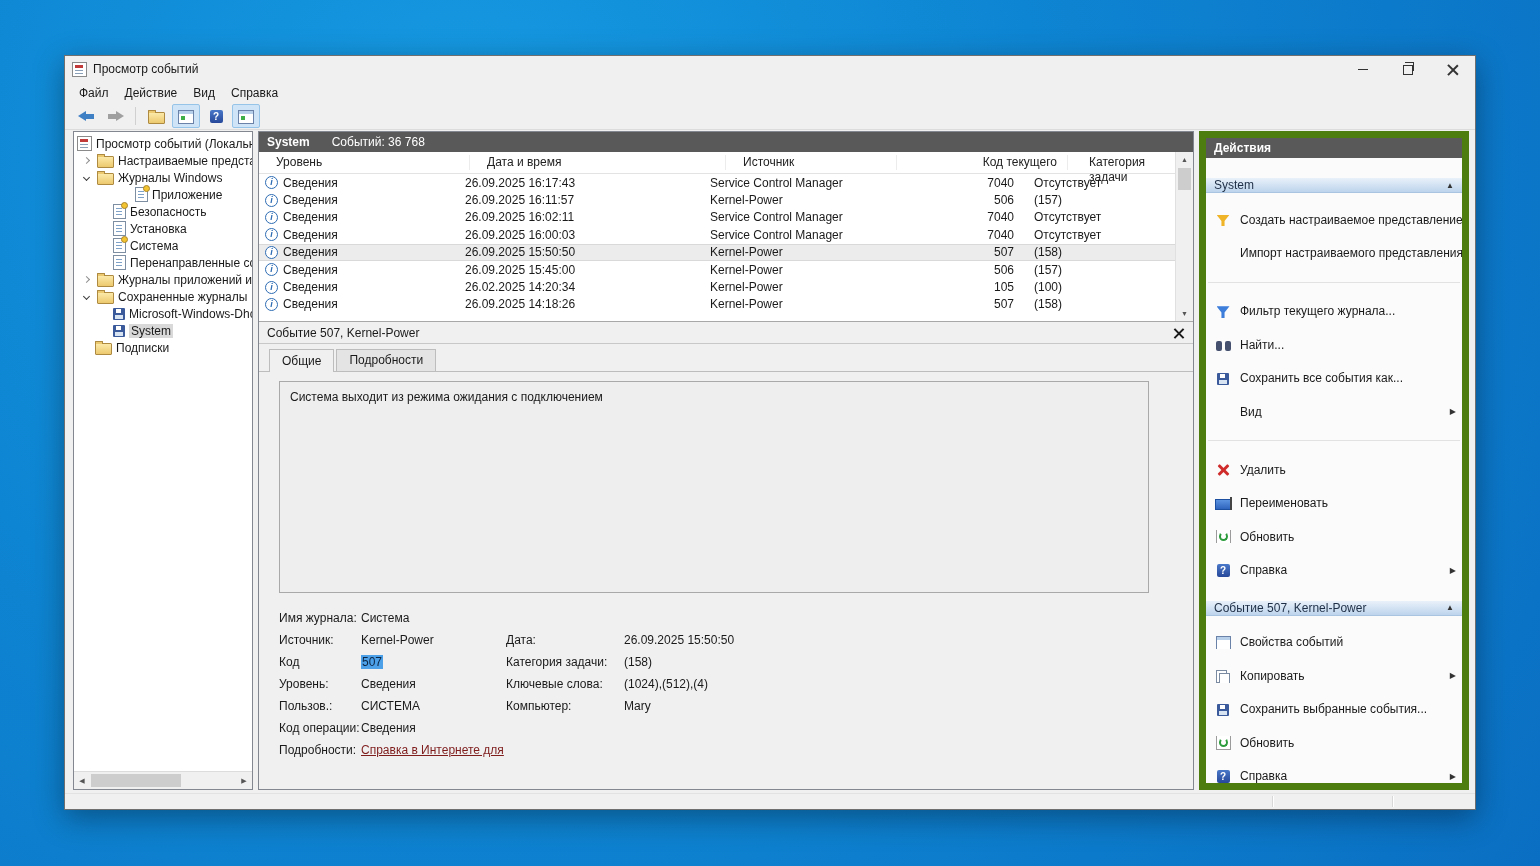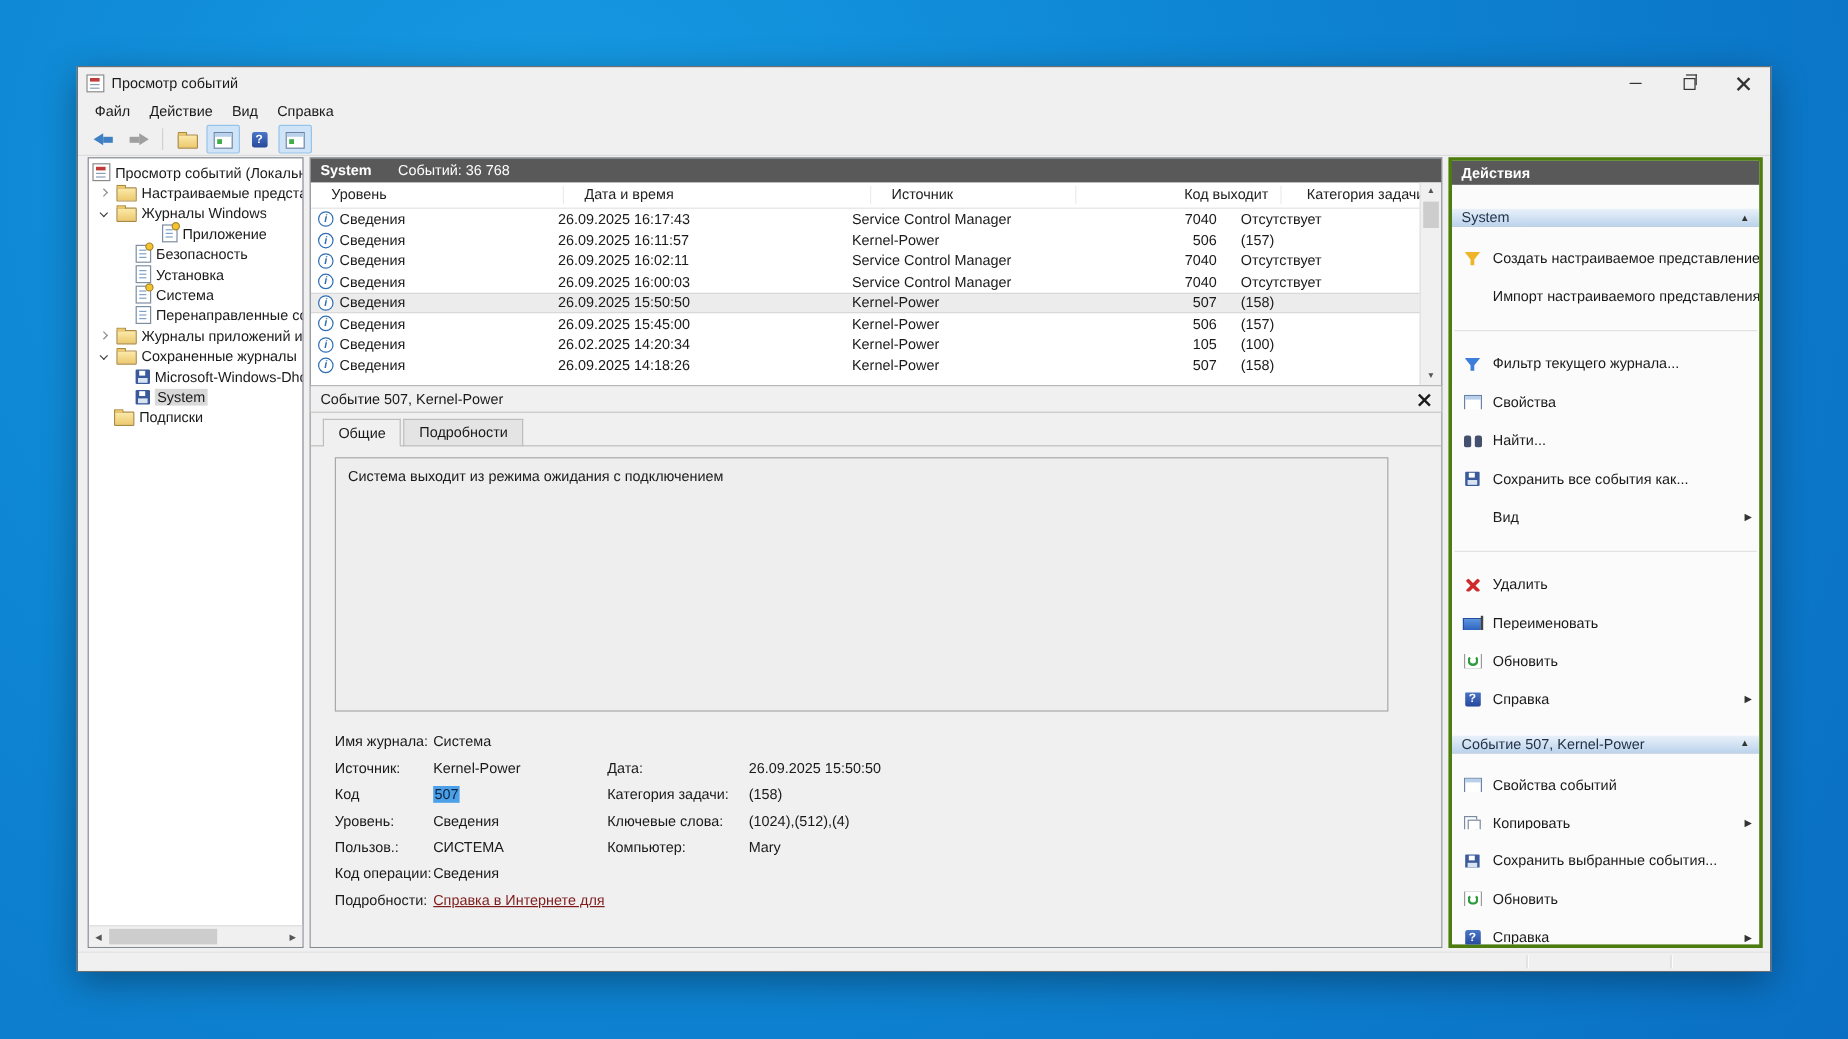--- a/index.html
+++ b/index.html
@@ -115,21 +115,21 @@
   .tab{padding:3px 12px 4px;border:1px solid #bdbdbd;border-bottom:none;background:#e4e4e4;margin-right:2px;position:relative;}
   .tab.active{background:#f0f0f0;z-index:2;top:0;padding-top:4px;}
   .tab.active::after{content:"";position:absolute;left:0;right:0;bottom:-1px;height:2px;background:#f0f0f0;}
   .msgbox{margin:9px 44px 0 20px;height:212px;flex:none;border:1px solid #a9a9a9;background:#eeeeee;padding:8px 10px;box-sizing:border-box;overflow:hidden;}
   .msggap{height:14px;}
   .fields{margin:14px 44px 0 20px;display:grid;grid-template-columns:82px 145px 118px auto;grid-auto-rows:22px;align-items:center;}
   .flabel{color:#1a1a1a;}
   .hl{background:#4ba0e8;color:#0b2545;padding:0 1px;}
   .link{color:#7f1d1d;text-decoration:underline;}
   
-  .actions{width:256px;flex:none;background:#fbfbfb;border:3px solid #4d7c0f;display:flex;flex-direction:column;overflow:hidden;gap:20px;}
+  .actions{width:256px;flex:none;background:#fbfbfb;border:7px solid #4d7c0f;display:flex;flex-direction:column;overflow:hidden;gap:20px;}
   .abar{height:20px;background:#595959;color:#fff;font-weight:bold;display:flex;align-items:center;padding-left:8px;flex:none;}
   .asec-h{height:19px;background:linear-gradient(#e9f1fa,#bdd4ec);border-bottom:1px solid #a9c4e0;display:flex;align-items:center;padding:0 8px;color:#1f2f46;}
   .asec-h .col-arr{margin-left:auto;font-size:8px;color:#333;}
   .aitem{height:22px;display:flex;align-items:center;gap:8px;padding-left:8px;white-space:nowrap;overflow:hidden;}
   .aitem .sub{margin-left:auto;padding-right:6px;font-size:8px;color:#333;}
   .asep{height:1px;background:#e2e2e2;margin:2px 2px;}
   .aicon{width:18px;flex:none;display:flex;justify-content:center;}
   
   .statusbar{height:15px;flex:none;background:#f0f0f0;border-top:1px solid #e2e2e2;position:relative;}
   .sdiv{position:absolute;top:2px;bottom:2px;width:1px;background:#d8d8d8;box-shadow:1px 0 0 #fff;}
@@ -265,21 +265,21 @@
         <div class="logbar">
           <span class="logname">System</span>
           <span class="logcount">Событий: 36 768</span>
         </div>
 
         <div class="listwrap">
           <div class="cols">
             <span class="colh c-level">Уровень</span>
             <span class="colh c-date">Дата и время</span>
             <span class="colh c-source">Источник</span>
-            <span class="colh c-code">Код выходит</span>
+            <span class="colh c-code">Код текущего</span>
             <span class="colh c-cat">Категория задачи</span>
           </div>
 
           <div class="row">
             <span class="c-level">
                 <span class="ic ic-info"></span>
                 <span>Сведения</span>
               </span>
             <span class="c-date">26.09.2025 16:17:43</span>
             <span class="c-source">Service Control Manager</span>
@@ -437,26 +437,20 @@
           </div>
         <div class="asep"></div>
         <div class="aitem">
             <span class="aicon">
               <span class="ic ic-funnel blue"></span>
             </span>
             <span>Фильтр текущего журнала...</span>
           </div>
         <div class="aitem">
             <span class="aicon">
-              <span class="ic ic-props"></span>
-            </span>
-            <span>Свойства</span>
-          </div>
-        <div class="aitem">
-            <span class="aicon">
               <span class="ic ic-bino"></span>
             </span>
             <span>Найти...</span>
           </div>
         <div class="aitem">
             <span class="aicon">
               <span class="ic ic-disk"></span>
             </span>
             <span>Сохранить все события как...</span>
           </div>

